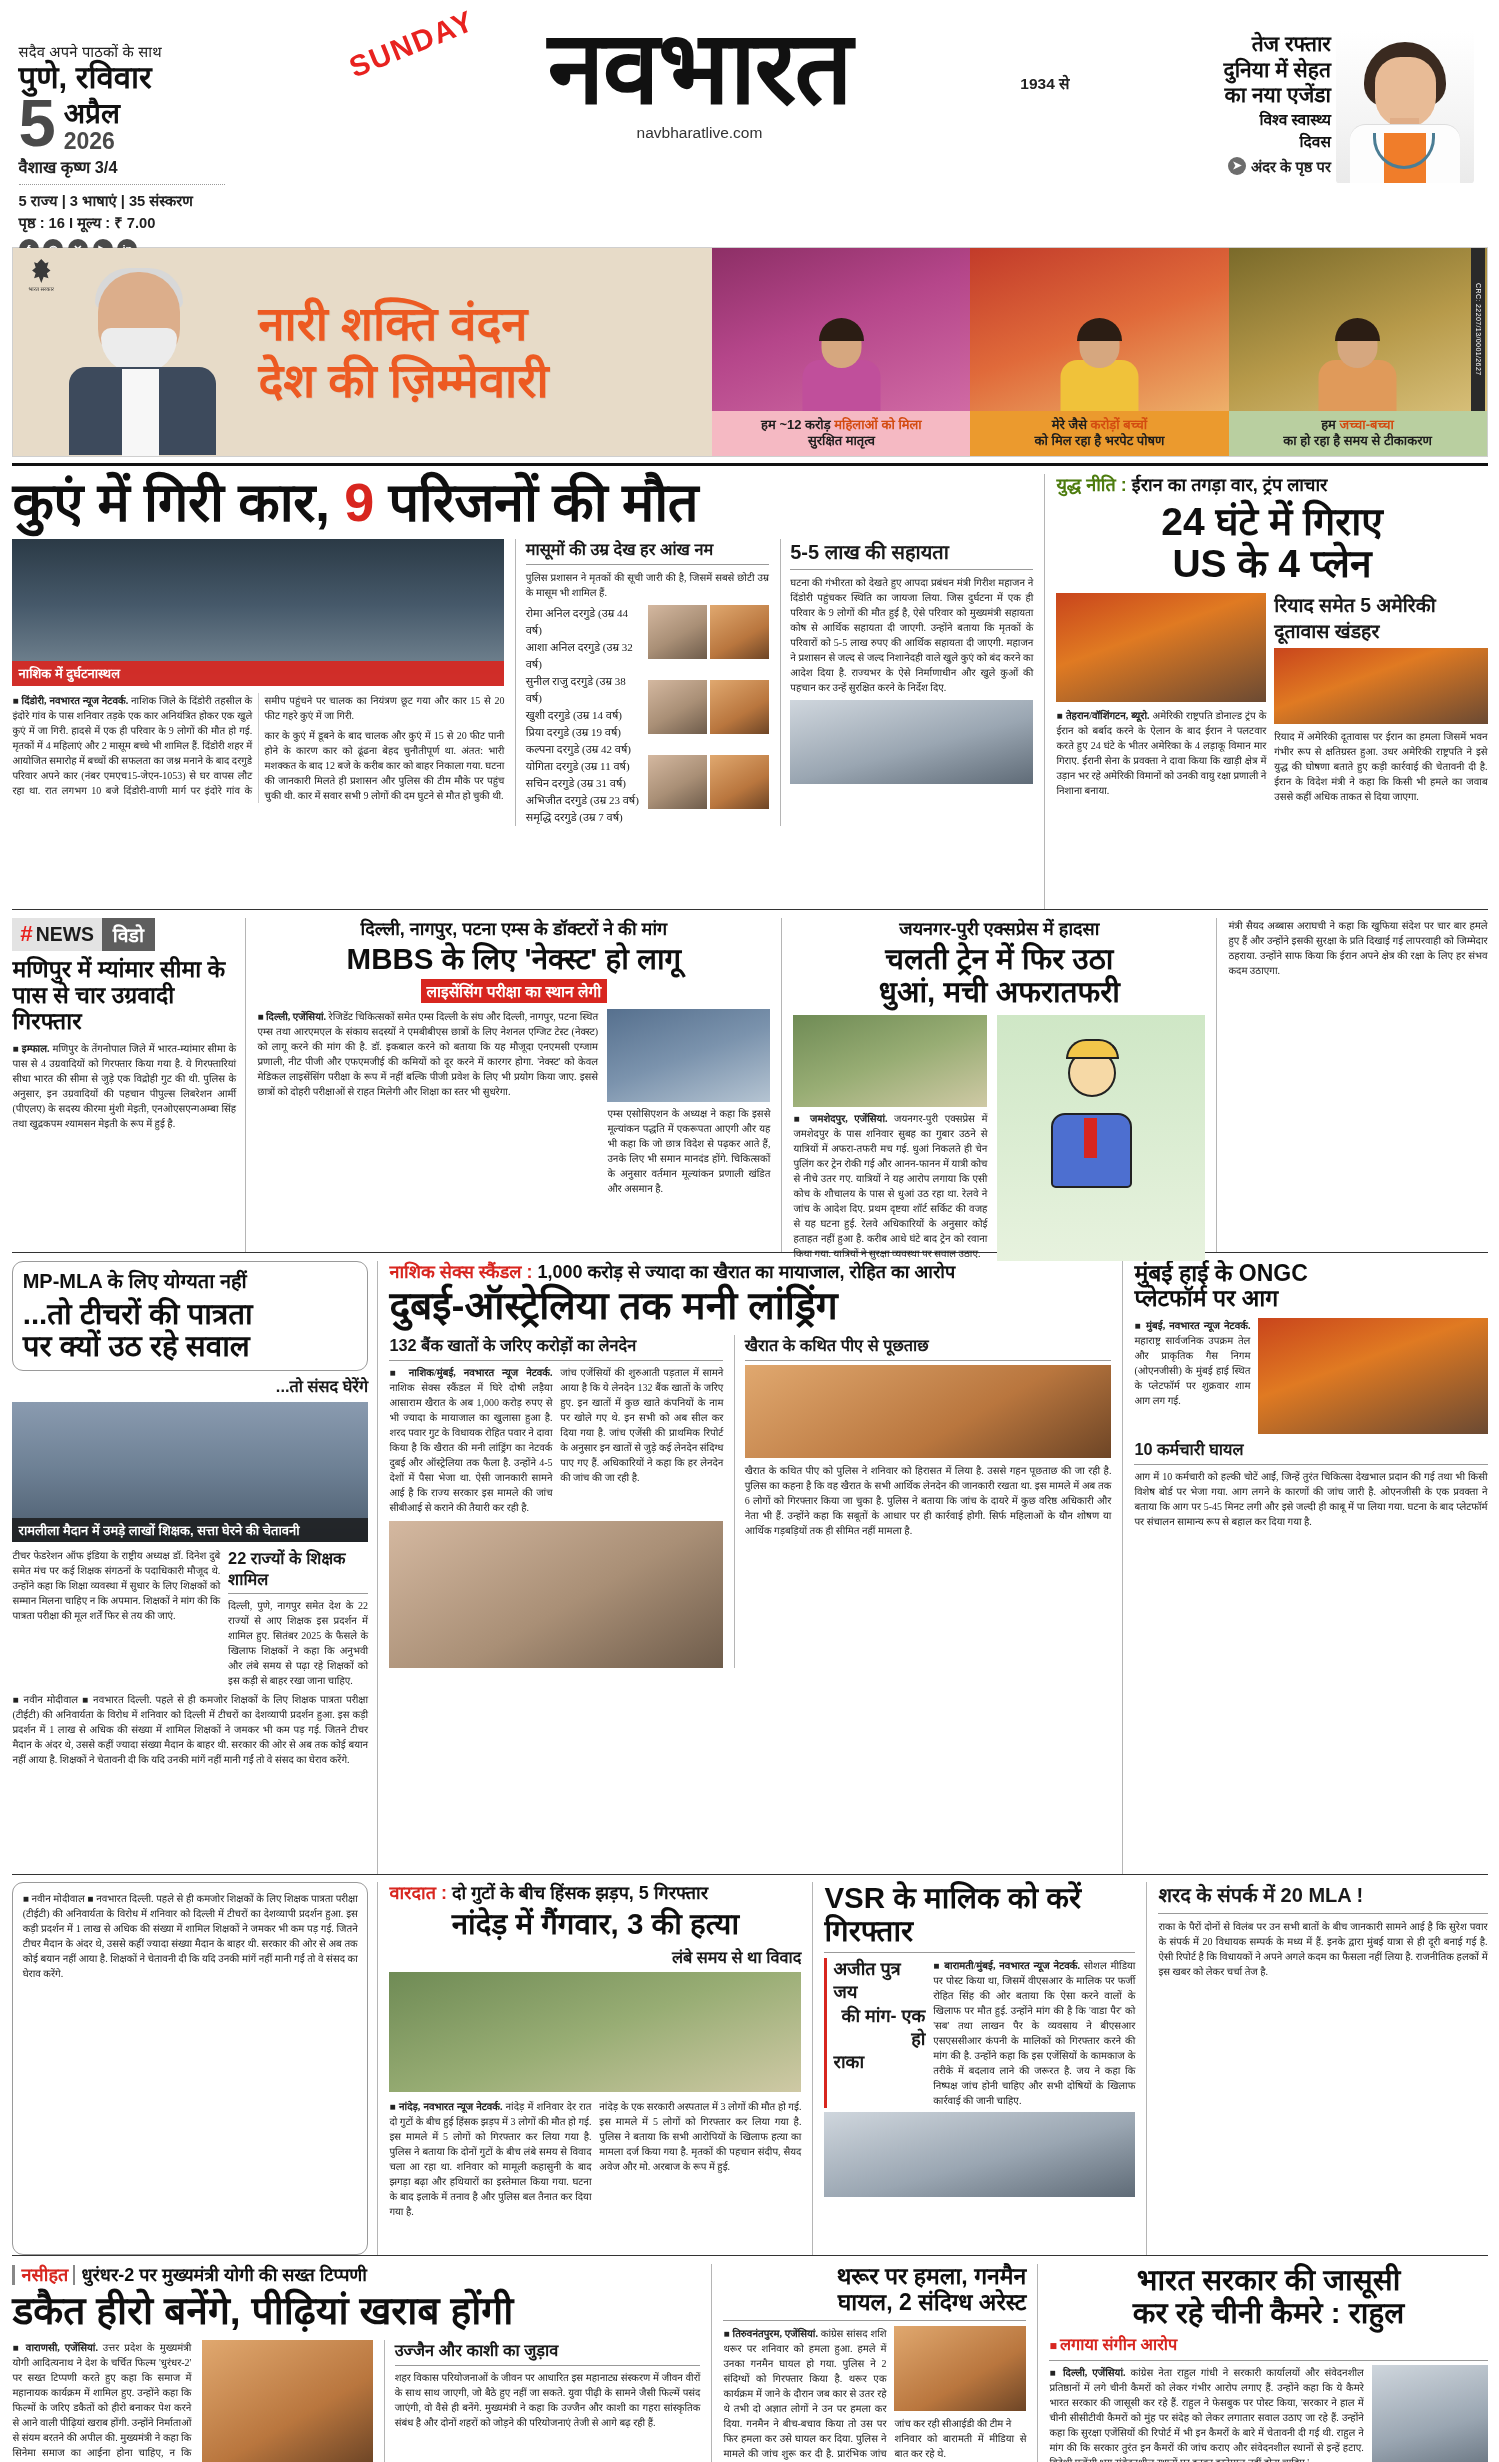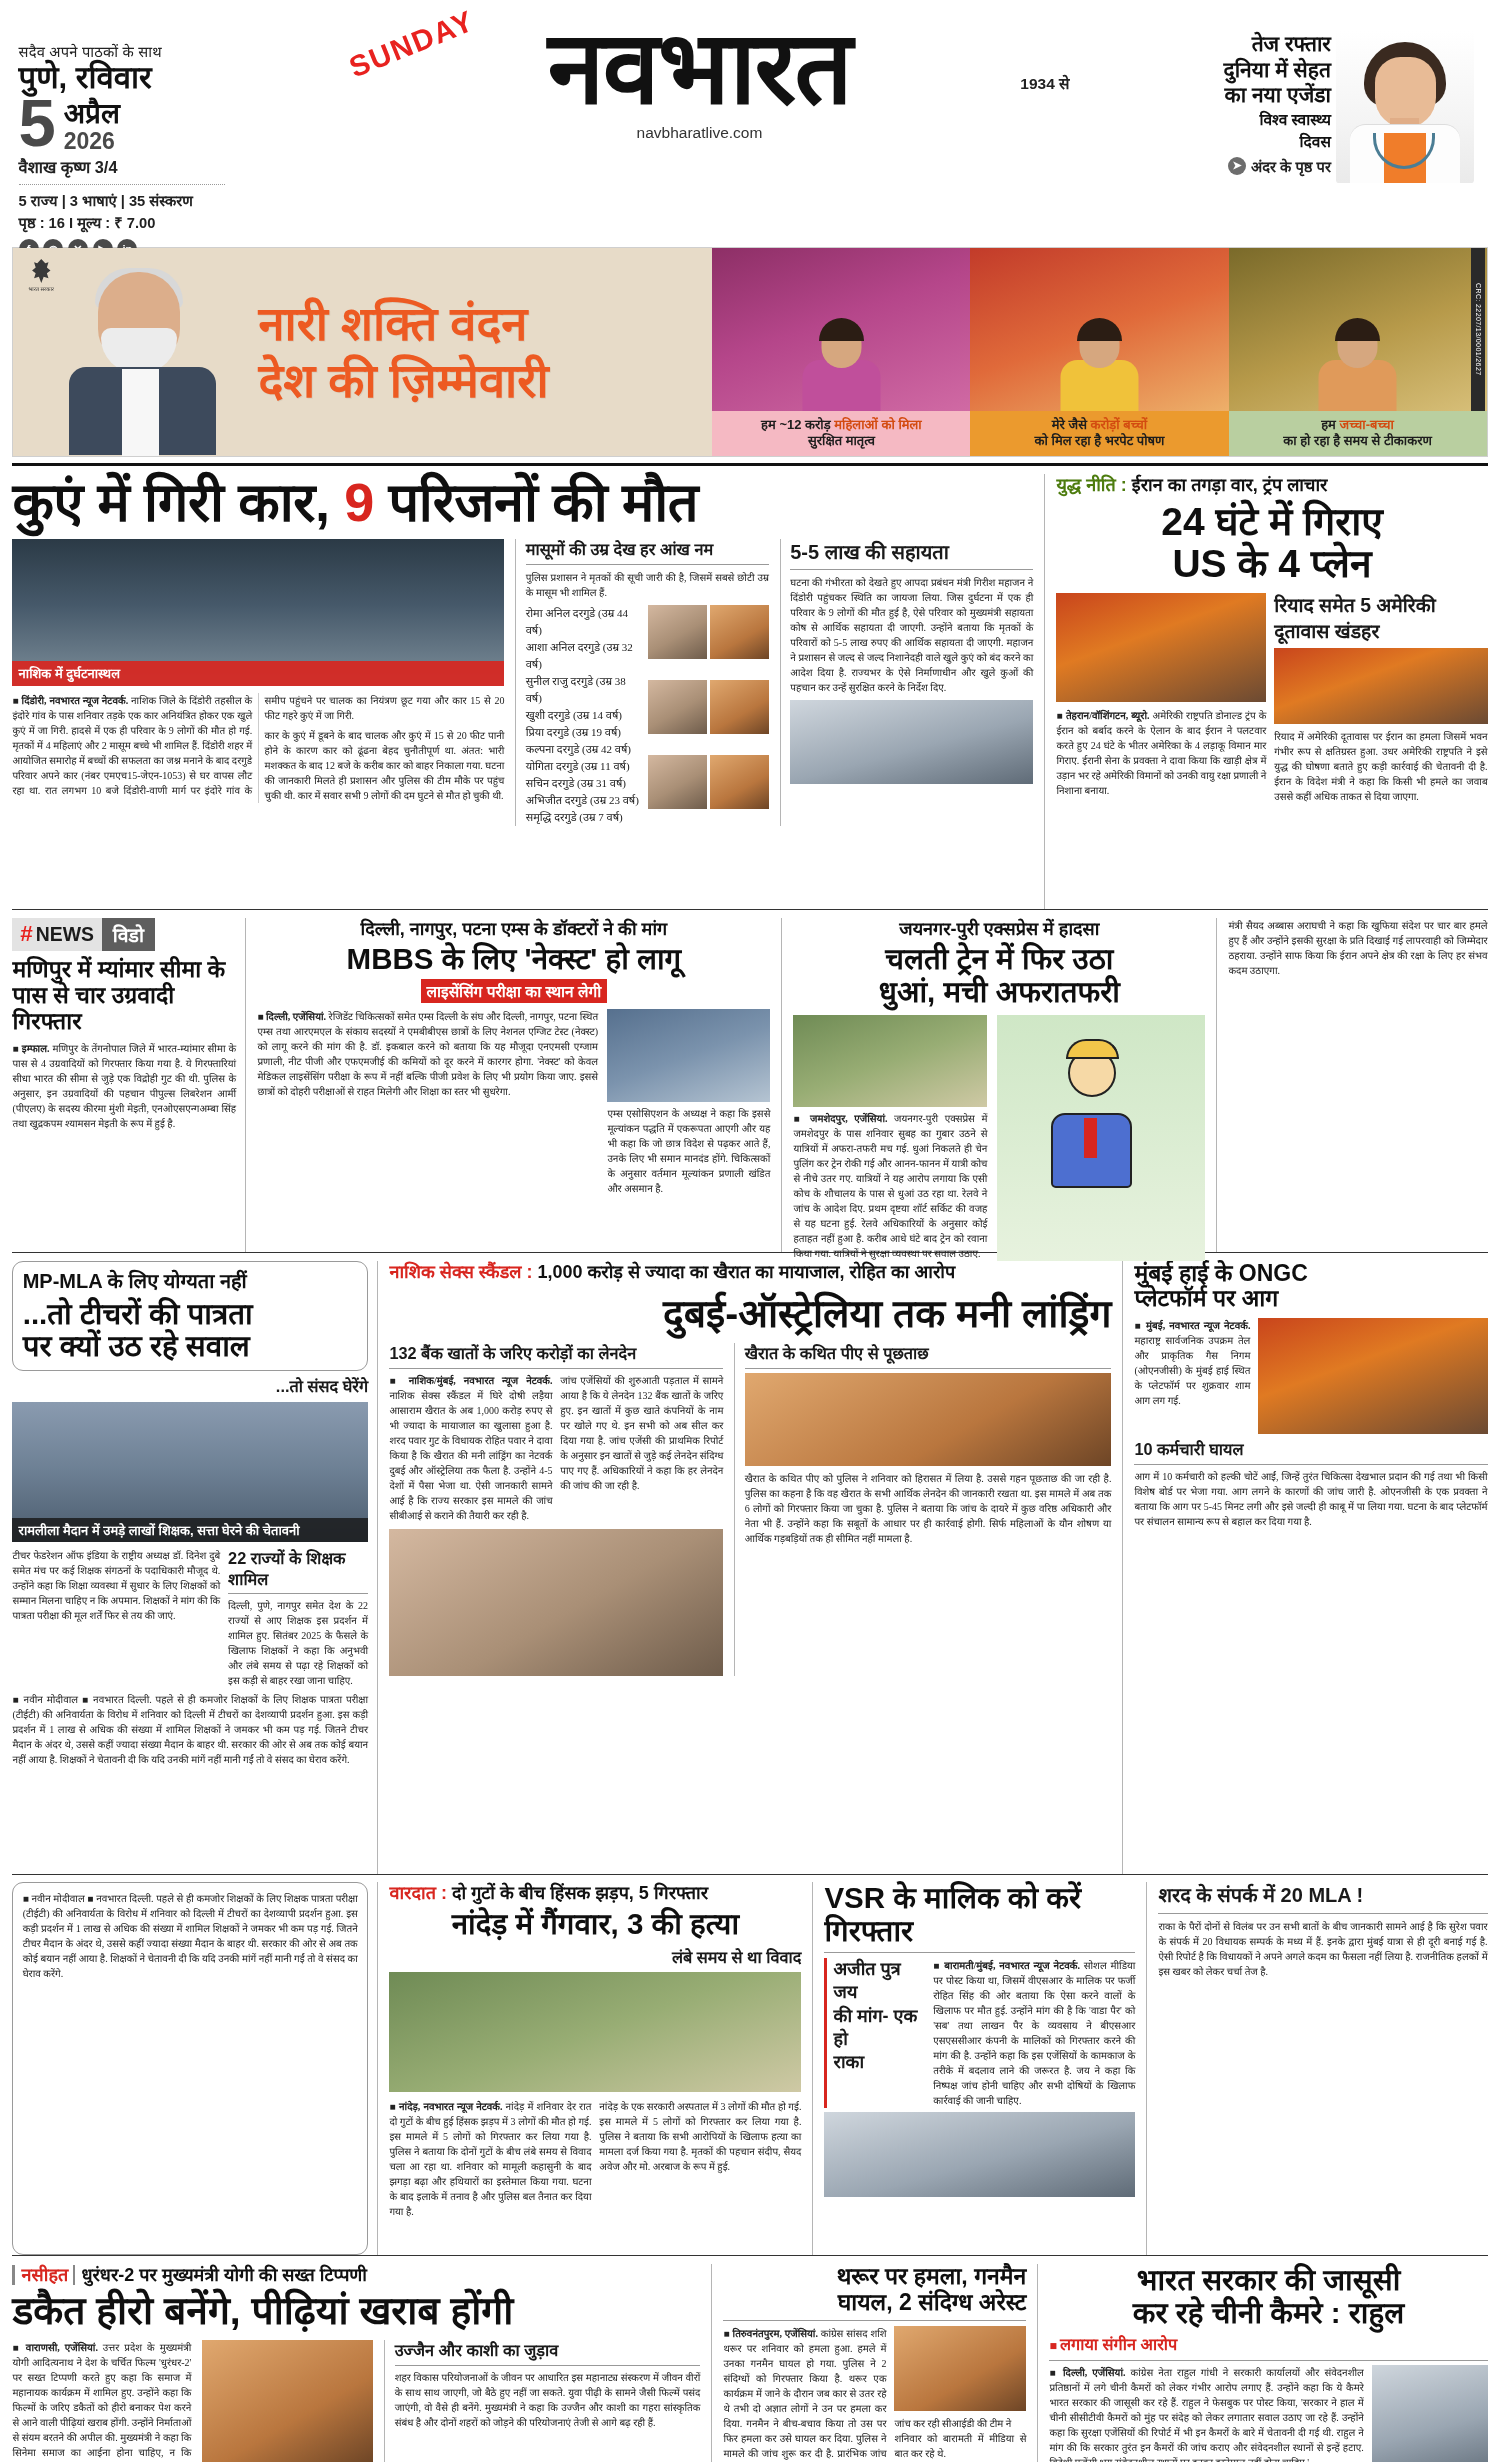--- a/index.html
+++ b/index.html
@@ -648,21 +648,21 @@
           <p class="body-txt">दिल्ली, पुणे, नागपुर समेत देश के 22 राज्यों से आए शिक्षक इस प्रदर्शन में शामिल हुए. सितंबर 2025 के फैसले के खिलाफ शिक्षकों ने कहा कि अनुभवी और लंबे समय से पढ़ा रहे शिक्षकों को इस कड़ी से बाहर रखा जाना चाहिए.</p>
         </div>
       </div>
       <p class="body-txt" style="margin-top:4.7px;">■ नवीन मोदीवाल ■ नवभारत दिल्ली. पहले से ही कमजोर शिक्षकों के लिए शिक्षक पात्रता परीक्षा (टीईटी) की अनिवार्यता के विरोध में शनिवार को दिल्ली में टीचरों का देशव्यापी प्रदर्शन हुआ. इस कड़ी प्रदर्शन में 1 लाख से अधिक की संख्या में शामिल शिक्षकों ने जमकर भी कम पड़ गई. जितने टीचर मैदान के अंदर थे, उससे कहीं ज्यादा संख्या मैदान के बाहर थी. सरकार की ओर से अब तक कोई बयान नहीं आया है. शिक्षकों ने चेतावनी दी कि यदि उनकी मांगें नहीं मानी गईं तो वे संसद का घेराव करेंगे.</p>
     </div>
 
     <div style="width:745px; padding:0 11px;" class="vline">
       <div class="kicker">
         <span class="red-txt">नाशिक सेक्स स्कैंडल :</span><span> 1,000 करोड़ से ज्यादा का खैरात का मायाजाल, रोहित का आरोप</span>
       </div>
-      <div class="hl-lg" style="text-align:right; margin-top:10px;">दुबई-ऑस्ट्रेलिया तक मनी लांड्रिंग</div>
+      <div class="hl-lg" style="text-align:left; margin-top:2px;">दुबई-ऑस्ट्रेलिया तक मनी लांड्रिंग</div>
       <div style="display:flex; gap:11px; margin-top:7.8px;">
         <div style="width:334px;">
           <div class="sub-hd">132 बैंक खातों के जरिए करोड़ों का लेनदेन</div>
           <div class="rule-thin" style="margin:3.9px 0;"></div>
           <div style="display:flex; gap:7.8px;">
             <p class="body-txt" style="flex:1;">
               <span class="dateline">■ नाशिक/मुंबई, नवभारत न्यूज नेटवर्क.</span>
               <span>नाशिक सेक्स स्कैंडल में घिरे दोषी लड़ैया आसाराम खैरात के अब 1,000 करोड़ रुपए से भी ज्यादा के मायाजाल का खुलासा हुआ है. शरद पवार गुट के विधायक रोहित पवार ने दावा किया है कि खैरात की मनी लांड्रिंग का नेटवर्क दुबई और ऑस्ट्रेलिया तक फैला है. उन्होंने 4-5 देशों में पैसा भेजा था. ऐसी जानकारी सामने आई है कि राज्य सरकार इस मामले की जांच सीबीआई से कराने की तैयारी कर रही है.</span>
             </p>
             <p class="body-txt" style="flex:1;">जांच एजेंसियों की शुरुआती पड़ताल में सामने आया है कि ये लेनदेन 132 बैंक खातों के जरिए हुए. इन खातों में कुछ खाते कंपनियों के नाम पर खोले गए थे. इन सभी को अब सील कर दिया गया है. जांच एजेंसी की प्राथमिक रिपोर्ट के अनुसार इन खातों से जुड़े कई लेनदेन संदिग्ध पाए गए हैं. अधिकारियों ने कहा कि हर लेनदेन की जांच की जा रही है.</p>
@@ -725,21 +725,21 @@
         <p class="body-txt" style="flex:1;">नांदेड़ के एक सरकारी अस्पताल में 3 लोगों की मौत हो गई. इस मामले में 5 लोगों को गिरफ्तार कर लिया गया है. पुलिस ने बताया कि सभी आरोपियों के खिलाफ हत्या का मामला दर्ज किया गया है. मृतकों की पहचान संदीप, सैयद अवेज और मो. अरबाज के रूप में हुई.</p>
       </div>
     </div>
 
     <div style="width:334px; padding:0 11px;" class="vline">
       <div class="hl-md">VSR के मालिक को करें गिरफ्तार</div>
       <div class="rule-thin" style="margin:4.7px 0;"></div>
       <div style="display:flex; gap:7.8px;">
         <div style="width:101px; border-left:3.9px solid #d8261f; padding-left:6.2px;">
           <div class="sub-hd" style="font-size:18px;">अजीत पुत्र जय</div>
-          <div class="sub-hd" style="font-size:18px;">की मांग- एक हो</div>
+          <div class="sub-hd" style="font-size:18px;text-align:right;">की मांग- एक हो</div>
           <div class="sub-hd" style="font-size:18px;">राका</div>
         </div>
         <div style="flex:1;">
           <p class="body-txt">
             <span class="dateline">■ बारामती/मुंबई, नवभारत न्यूज नेटवर्क.</span>
             <span>सोशल मीडिया पर पोस्ट किया था, जिसमें वीएसआर के मालिक पर फर्जी रोहित सिंह की ओर बताया कि ऐसा करने वालों के खिलाफ पर मौत हुई. उन्होंने मांग की है कि 'वाडा पैर' को 'सब' तथा लाखन पैर के व्यवसाय ने बीएसआर एसएससीआर कंपनी के मालिकों को गिरफ्तार करने की मांग की है. उन्होंने कहा कि इस एजेंसियों के कामकाज के तरीके में बदलाव लाने की जरूरत है. जय ने कहा कि निष्पक्ष जांच होनी चाहिए और सभी दोषियों के खिलाफ कार्रवाई की जानी चाहिए.</span>
           </p>
         </div>
       </div>
       <div class="photo portrait" style="height:85px; margin-top:4.7px;"></div>

